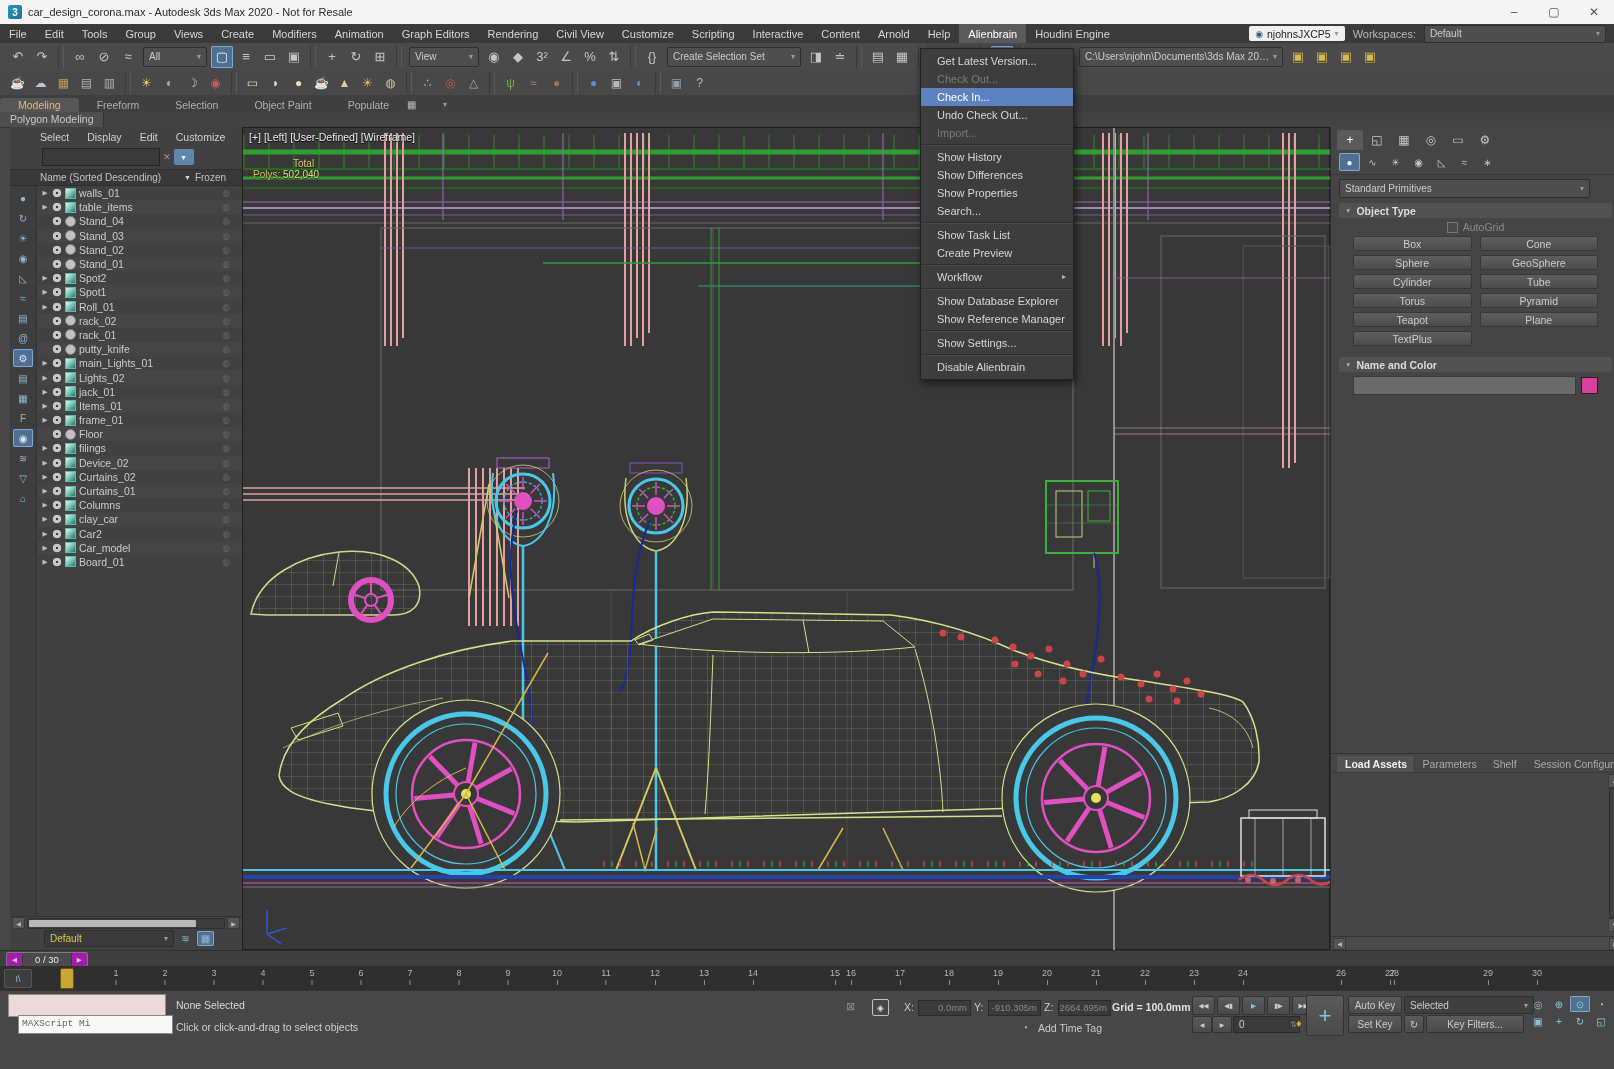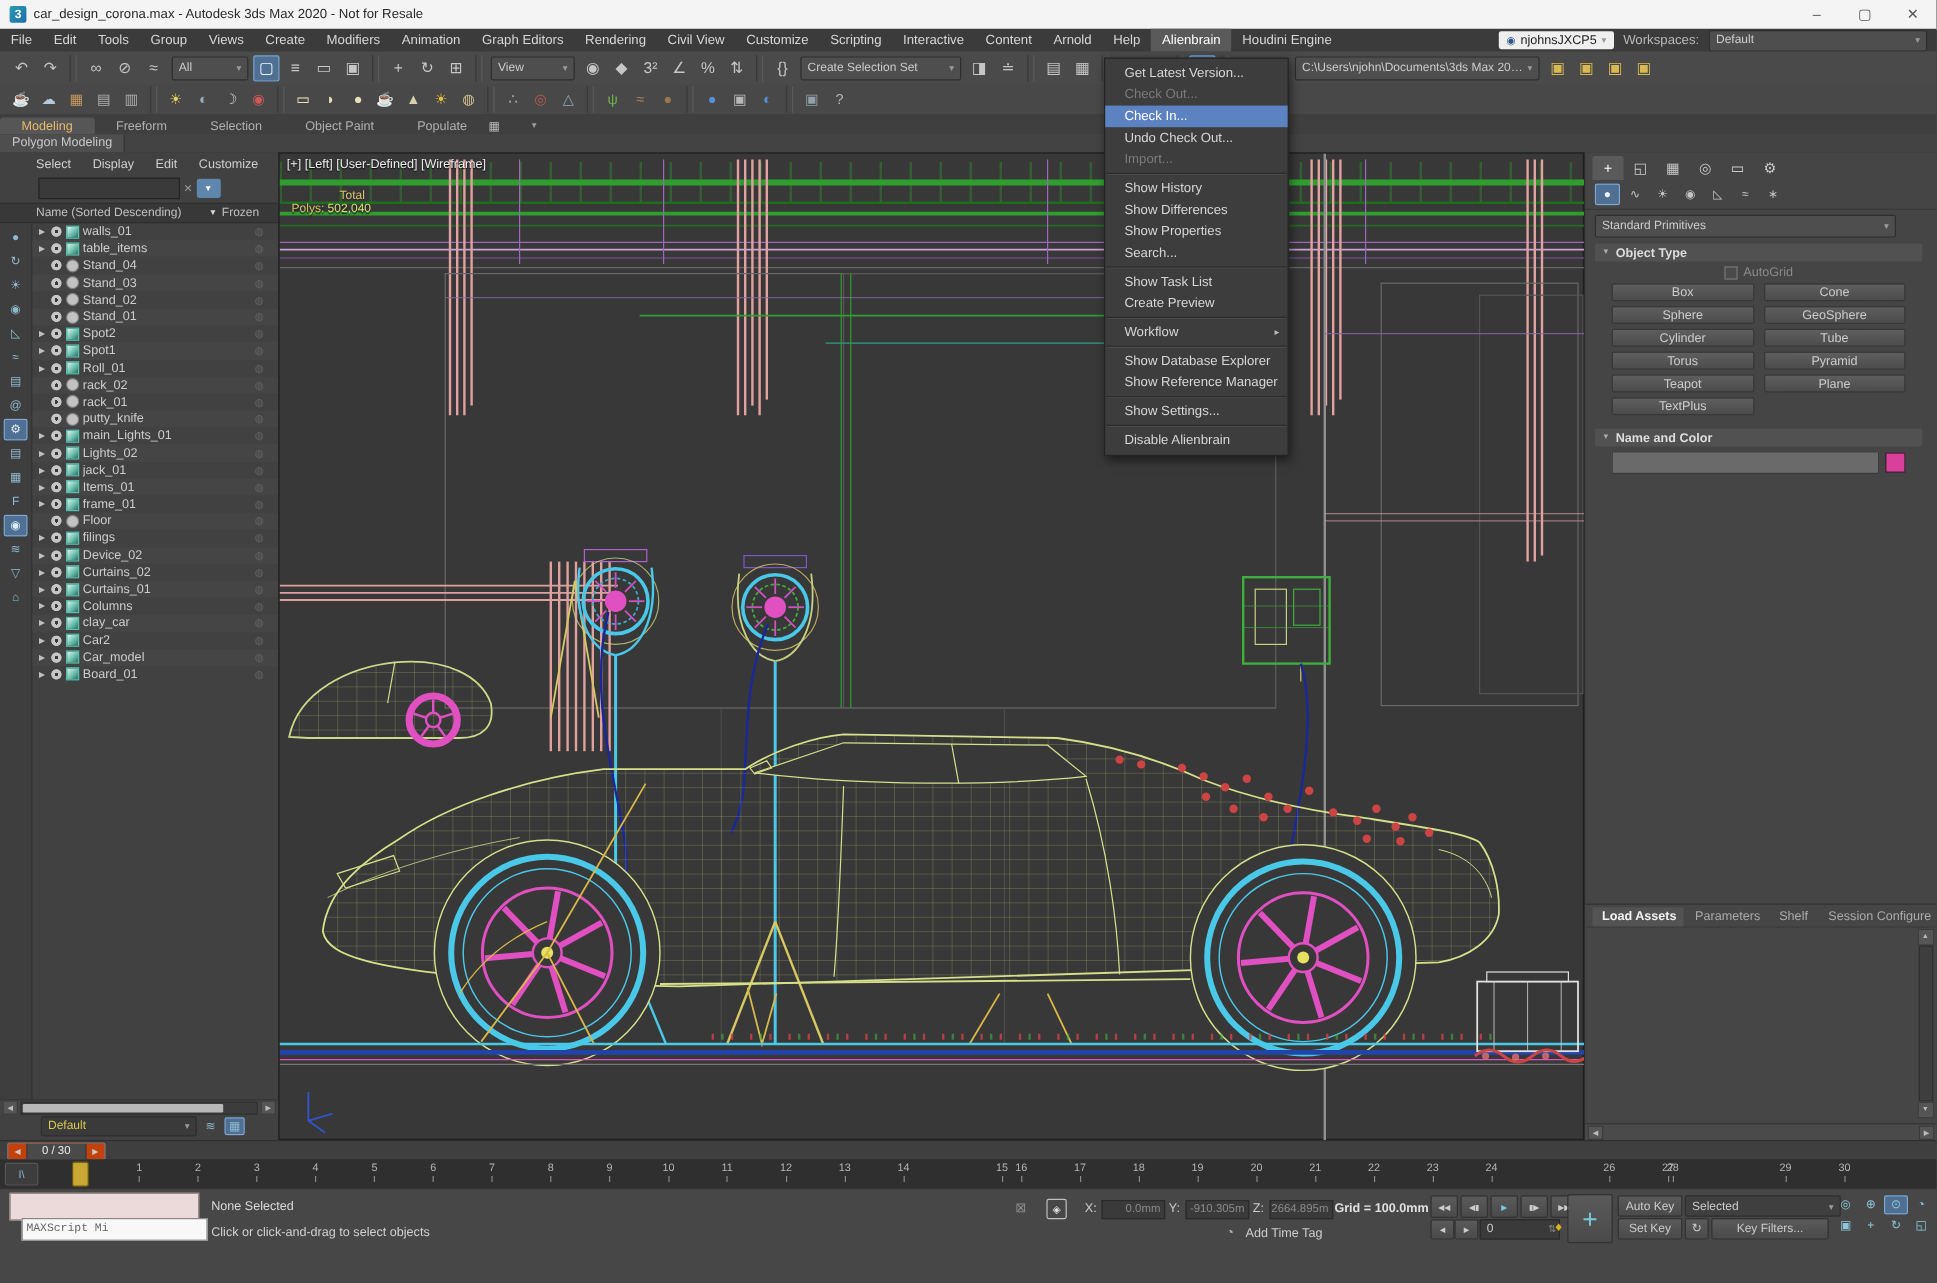--- a/index.html
+++ b/index.html
@@ -40,21 +40,21 @@
   #tb1-items .dd{height:18px;margin:0 3px;flex:0 0 auto;}
   
   #ribbon{position:absolute;top:95px;left:0;width:1614px;height:17px;background:#3f3f3f;display:flex;align-items:flex-end;}
   .rtab{padding:1px 18px;font-size:10.5px;color:#b0b0b0;white-space:nowrap;}
   .rtab.active{background:#565656;color:#e8b868;border-radius:3px 3px 0 0;}
   .ribbon-extra{width:40px;height:15px;color:#b8b8b8;font-size:10px;display:flex;gap:3px;align-items:center;justify-content:center;}
   #polymod{position:absolute;top:112px;left:0;width:1614px;height:15px;background:#434343;border-bottom:1px solid #353535;}
   .pm-label{display:inline-block;padding:0 10px;height:15px;line-height:15px;background:#4e4e4e;color:#c8c8c8;
     font-size:10.5px;border-right:1px solid #333;}
   
-  #content{position:absolute;top:127px;left:0;width:1452px;height:823px;}
+  #content{position:absolute;top:127px;left:10px;width:1452px;height:823px;}
   
   #explorer{position:absolute;left:0;top:0;width:232px;height:823px;background:#414141;border-right:1px solid #2c2c2c;
     display:flex;flex-direction:column;}
   #explorer-menu{display:flex;gap:2px;padding:3px 0 2px 22px;}
   .xm{font-size:10.5px;color:#cfcfcf;padding:1px 8px;}
   .exp-search{display:flex;align-items:center;gap:3px;padding:2px 6px 3px 32px;}
   .exp-search input{width:112px;height:14px;background:#3a3a3a;border:1px solid #242424;color:#ddd;font-size:10px;}
   .exp-clear{color:#999;font-size:9px;}
   .exp-filter{width:20px;height:16px;background:#5f87ad;border-radius:2px;color:#fff;font-size:7px;
     display:flex;align-items:center;justify-content:center;}
@@ -132,21 +132,21 @@
   
   #ab-menu{position:absolute;left:920px;top:48px;width:152px;background:#3d3d3d;border:1px solid #232323;
     box-shadow:2px 3px 8px rgba(0,0,0,.55);z-index:50;padding:3px 0;}
   .ab-item{height:18px;line-height:18px;padding-left:16px;font-size:11px;color:#d6d6d6;position:relative;white-space:nowrap;}
   .ab-item.dis{color:#7a7a7a;}
   .ab-item.hl{background:#5d82c1;color:#ffffff;}
   .ab-sub{position:absolute;right:7px;top:0;font-size:8px;color:#bbb;}
   .ab-sep{height:1px;background:#2c2c2c;border-bottom:1px solid #4a4a4a;margin:2px 1px;}
   
   #trackbar{position:absolute;top:950px;left:0;width:1614px;height:16px;background:#3f3f3f;border-top:1px solid #2e2e2e;}
-  .tb-handle{position:absolute;left:6px;top:1px;height: 13px;display:flex;align-items:center;background:#c2410c;
+  .tb-handle{position:absolute;left:6px;top:1px;height: 13px;display:flex;align-items:center;background:#a21caf;
     border:1px solid #7b7b7b;border-radius:2px;overflow:hidden;}
   .tb-handle span{font-size:6.5px;color:#ccc;padding:0 5px;}
   .tb-val{font-size:9.5px !important;color:#ececec !important;background:#4a4a4a;height:100%;display:flex;align-items:center;
     border-left:1px solid #3a3a3a;border-right:1px solid #3a3a3a;padding:0 12px !important;}
   #ruler{position:absolute;top:966px;left:0;width:1614px;height:24px;background:#2f2f2f;border-bottom:1px solid #222;}
   .rl-mode{position:absolute;left:4px;top:3px;width:26px;height:17px;background:#3d3d3d;border:1px solid #555;
     color:#88b8d8;font-size:9px;display:flex;align-items:center;justify-content:center;border-radius:2px;}
   #rl-ticks{position:absolute;left:67px;top:0;right:0;height:24px;}
   .tick{position:absolute;top:2px;transform:translateX(-50%);text-align:center;color:#b4b4b4;font-size:9px;}
   .tick .tline{width:1px;height:5px;background:#8a8a8a;margin:2px auto 0 auto;}

